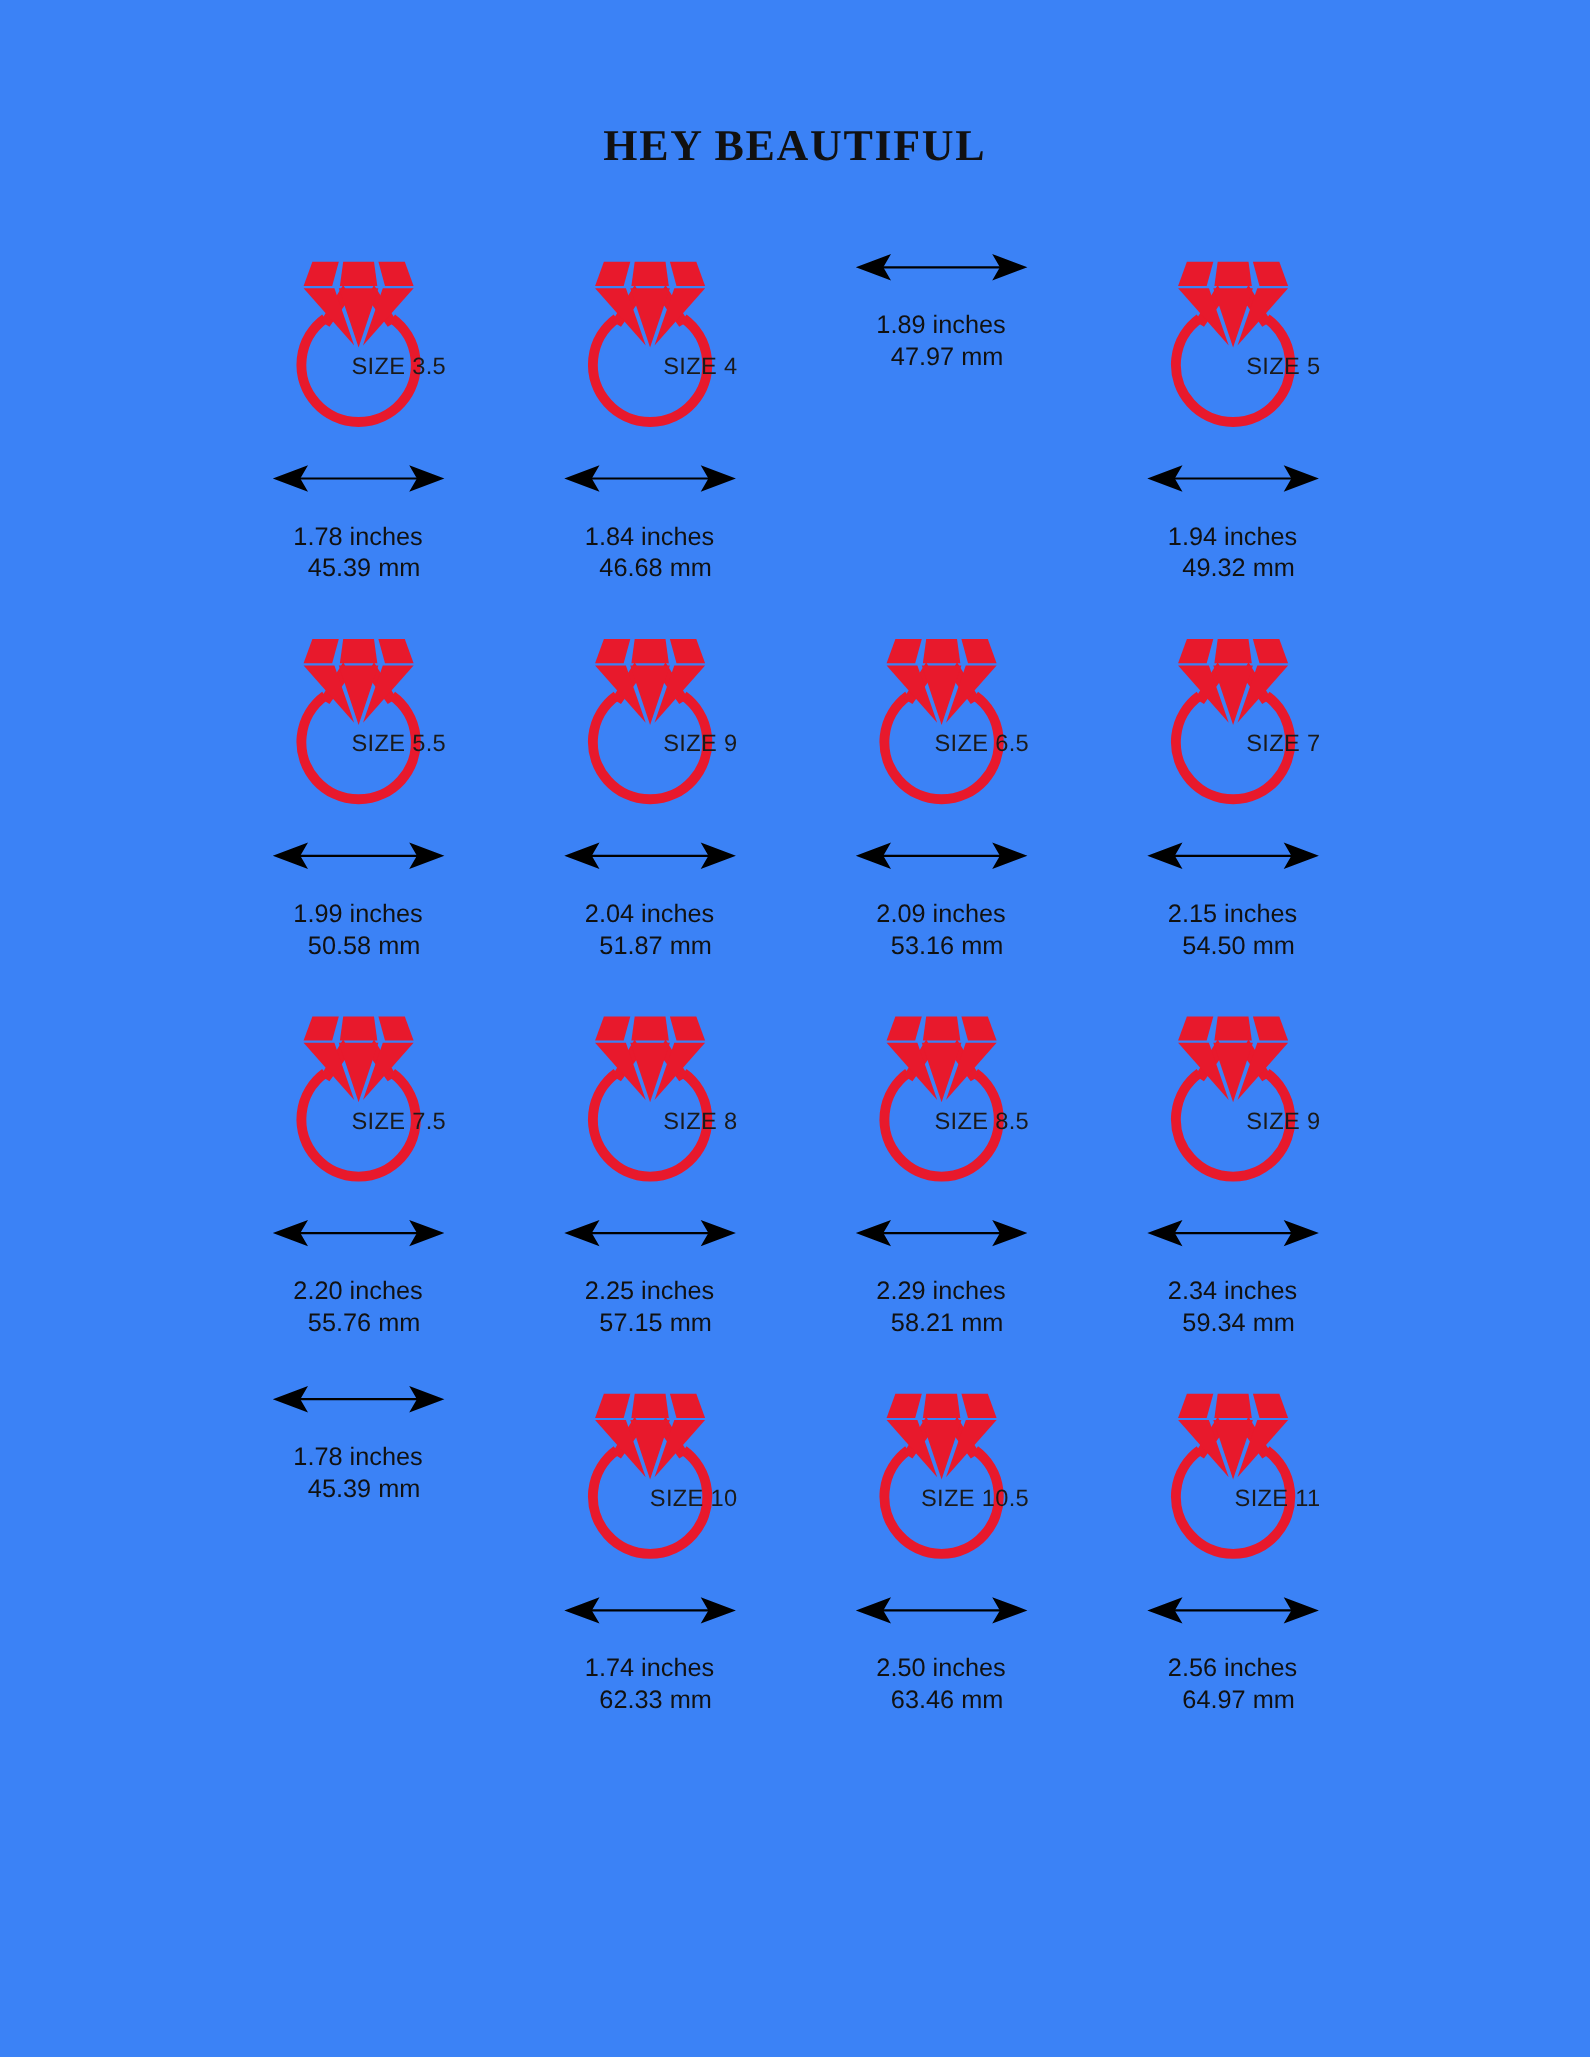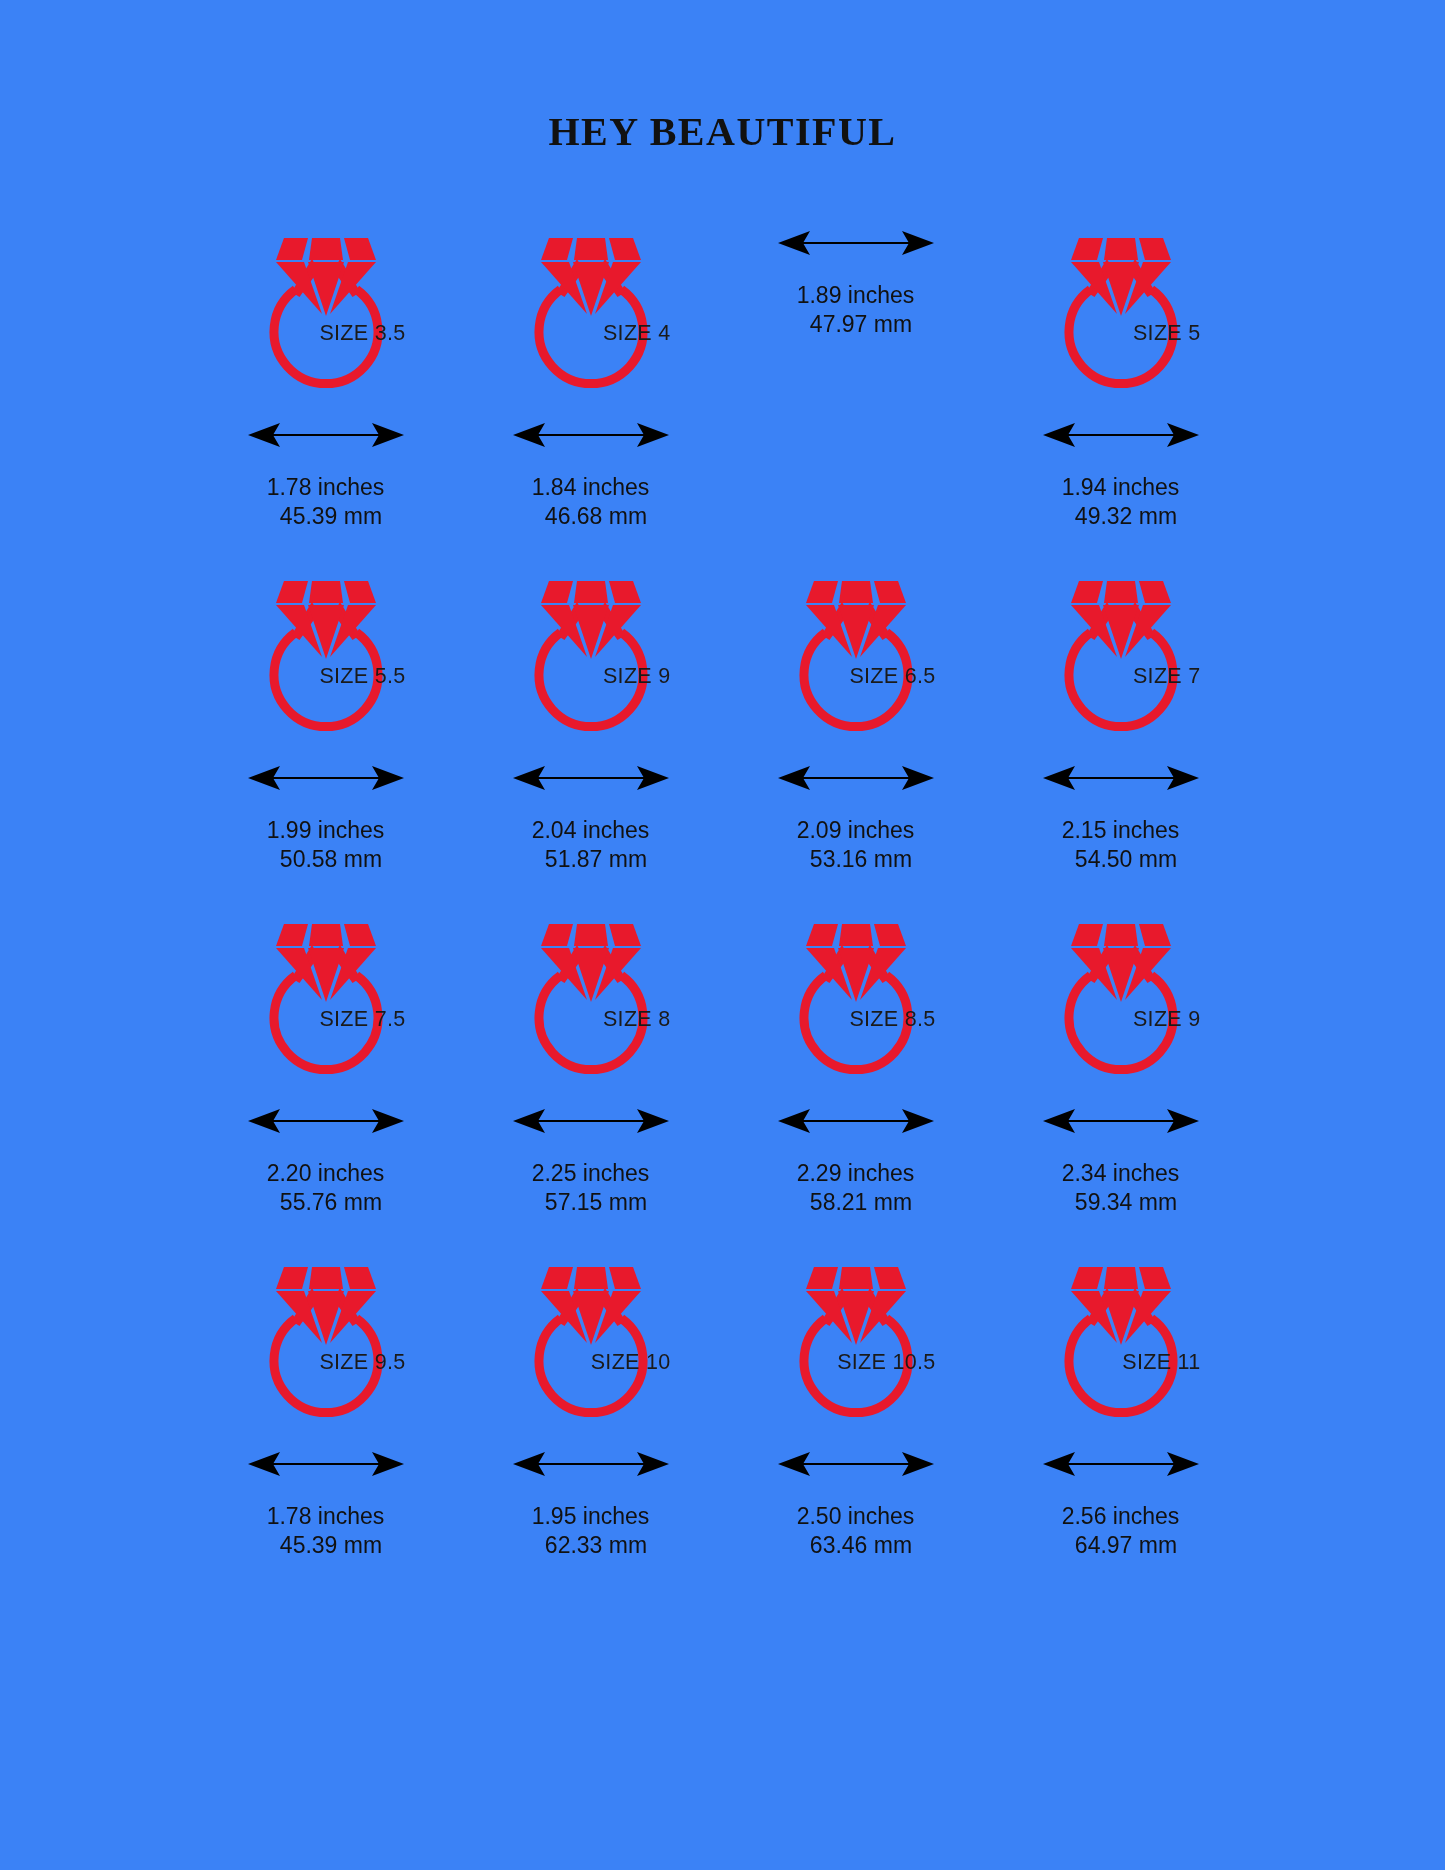--- a/index.html
+++ b/index.html
@@ -528,44 +528,20 @@
         <path d="M 158 14 L 126 2 L 133 14 L 126 26 Z" fill="#000000"></path>
       </svg>
     </div>
     <div class="meas">
       <span class="in">2.34 inches</span>
       <span class="mm">59.34 mm</span>
     </div>
   </div>
 
   <div class="cell">
-    <div class="ring-wrap">
-      <svg viewBox="0 0 160 192" xmlns="http://www.w3.org/2000/svg" aria-hidden="true">
-
-        <path d="M 49.5 63.5
-                 A 52 52 0 1 0 110.5 63.5" fill="none" stroke="#E8192C" stroke-width="9" stroke-linecap="butt"></path>
-
-        <path d="M 45.5 66 L 66 33 L 72.5 44.5 L 53.5 71 Z" fill="#E8192C"></path>
-
-        <path d="M 114.5 66 L 94 33 L 87.5 44.5 L 106.5 71 Z" fill="#E8192C"></path>
-
-        <path d="M 38 12 L 62 12 L 56 34 L 30 34 Z" fill="#E8192C"></path>
-
-        <path d="M 66 12 L 94 12 L 97 34 L 63 34 Z" fill="#E8192C"></path>
-
-        <path d="M 98 12 L 122 12 L 130 34 L 104 34 Z" fill="#E8192C"></path>
-
-        <path d="M 30 36 L 58 36 L 76 88 Z" fill="#E8192C"></path>
-
-        <path d="M 62 36 L 98 36 L 80 90 Z" fill="#E8192C"></path>
-
-        <path d="M 102 36 L 130 36 L 84 88 Z" fill="#E8192C"></path>
-      </svg>
-      <div class="size-label">SIZE 9.5</div>
-    </div>
     <div class="arrow">
       <svg viewBox="0 0 160 28" xmlns="http://www.w3.org/2000/svg" aria-hidden="true">
         <line x1="22" y1="14" x2="138" y2="14" stroke="#000000" stroke-width="2"></line>
         <path d="M 2 14 L 34 2 L 27 14 L 34 26 Z" fill="#000000"></path>
         <path d="M 158 14 L 126 2 L 133 14 L 126 26 Z" fill="#000000"></path>
       </svg>
     </div>
     <div class="meas">
       <span class="in">1.78 inches</span>
       <span class="mm">45.39 mm</span>
@@ -598,21 +574,21 @@
       <div class="size-label">SIZE 10</div>
     </div>
     <div class="arrow">
       <svg viewBox="0 0 160 28" xmlns="http://www.w3.org/2000/svg" aria-hidden="true">
         <line x1="22" y1="14" x2="138" y2="14" stroke="#000000" stroke-width="2"></line>
         <path d="M 2 14 L 34 2 L 27 14 L 34 26 Z" fill="#000000"></path>
         <path d="M 158 14 L 126 2 L 133 14 L 126 26 Z" fill="#000000"></path>
       </svg>
     </div>
     <div class="meas">
-      <span class="in">1.95 inches</span>
+      <span class="in">1.74 inches</span>
       <span class="mm">62.33 mm</span>
     </div>
   </div>
 
   <div class="cell">
     <div class="ring-wrap">
       <svg viewBox="0 0 160 192" xmlns="http://www.w3.org/2000/svg" aria-hidden="true">
 
         <path d="M 49.5 63.5
                  A 52 52 0 1 0 110.5 63.5" fill="none" stroke="#E8192C" stroke-width="9" stroke-linecap="butt"></path>

